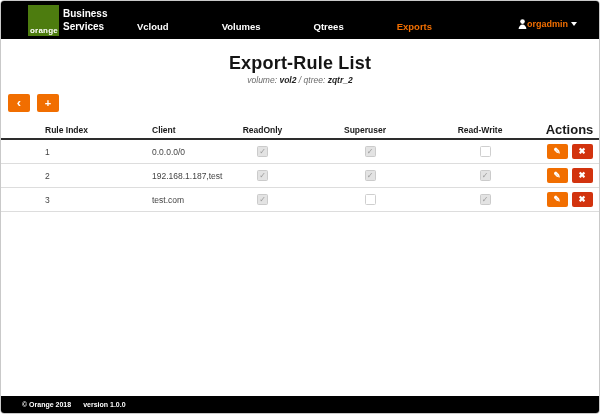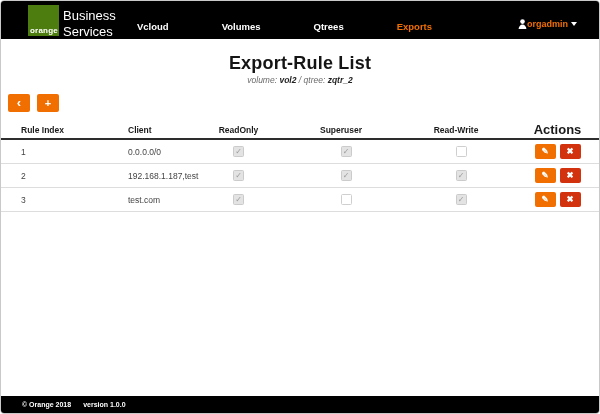--- a/index.html
+++ b/index.html
@@ -27,21 +27,21 @@
     position: absolute; left: 27px; top: 4px;
     width: 31px; height: 31px;
     background: #4d7c0f;
   }
   .logo-word {
     position: absolute; left: 2px; bottom: 1px;
     color: #fff; font-size: 8px; font-weight: bold; letter-spacing: 0.2px;
   }
   .brand {
     position: absolute; left: 62px; top: 7px;
-    color: #fff; font-size: 13px; font-weight: normal; line-height: 1.25;
+    color: #fff; font-size: 10px; font-weight: bold; line-height: 1.25;
   }
   .nav {
     position: absolute; left: 93px; bottom: 7px;
     display: flex; gap: 10px; align-items: flex-end;
   }
   .nav-item {
     color: #fff; font-size: 9.5px; font-weight: bold;
     text-decoration: none; cursor: pointer; white-space: nowrap; margin-left: 43px;
   }
   .nav-item.active { color: #f16e00; }
@@ -93,21 +93,21 @@
     display: flex; align-items: center;
     height: 24px;
     border-bottom: 1px solid #ddd;
   }
   .tr.head {
     height: 19px;
     border-bottom: 2px solid #2d2d2d;
   }
   .td { font-size: 8.5px; color: #444; }
   .tr.head .td { font-weight: bold; color: #1a1a1a; }
-  .c1 { width: 117px; padding-left: 20px; }
+  .c1 { width: 117px; padding-left: 20px; margin-left: 24px; }
   .c2 { width: 73px; padding-left: 10px; white-space: nowrap; }
   .c3 { width: 95px;  text-align: center; }
   .c4 { width: 120px; text-align: center; }
   .c5 { width: 110px; text-align: center; }
   .c6 { flex: 1; display: flex; justify-content: center; align-items: center; gap: 4px; }
 
   .cb {
     display: inline-block;
     width: 11px; height: 11px;
     border: 1px solid #cfcfcf; border-radius: 1.5px;

